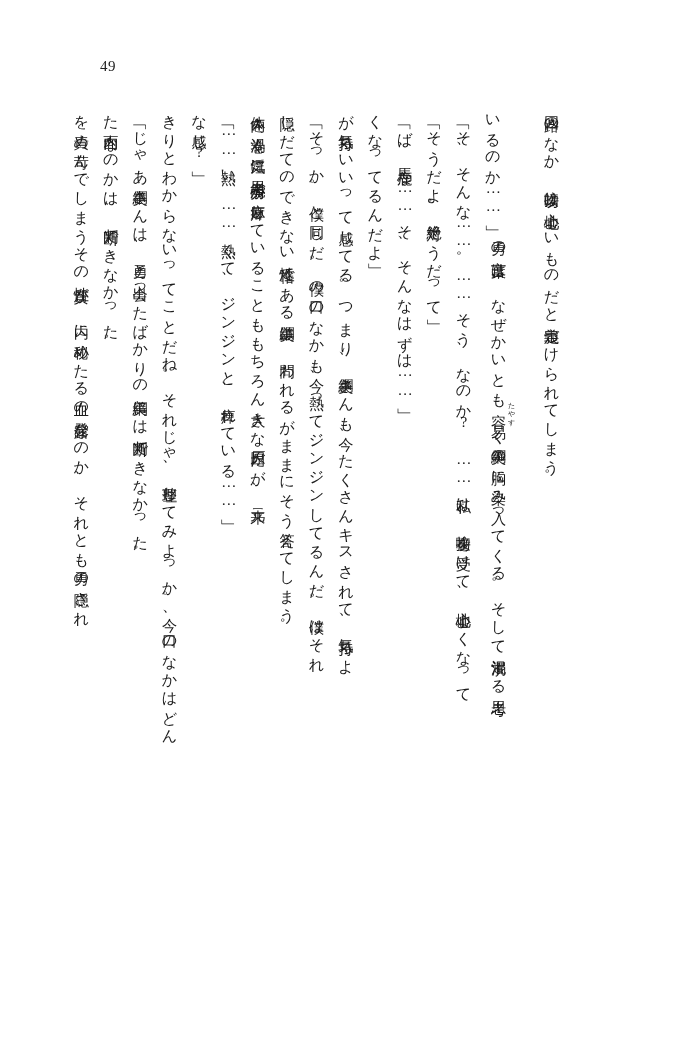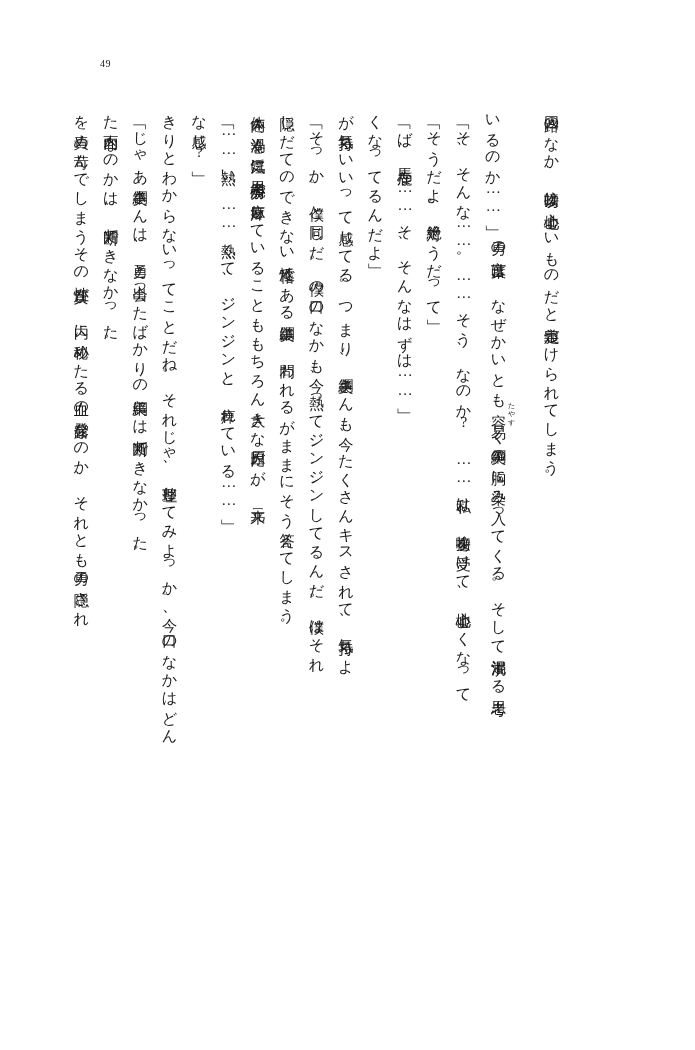--- a/index.html
+++ b/index.html
@@ -17,21 +17,21 @@
   }
   .page {
     position: absolute;
     inset: 0;
     background: #ffffff;
   }
   .page-number {
     position: absolute;
     left: 100px;
     top: 58px;
-    font-size: 10px;
+    font-size: 15px;
     letter-spacing: 0.5px;
     color: #222;
     font-family: "Liberation Serif", "DejaVu Serif", serif;
   }
   
   .text-body {
     position: absolute;
     top: 104px;
     right: 52px;
     left: 60px;

